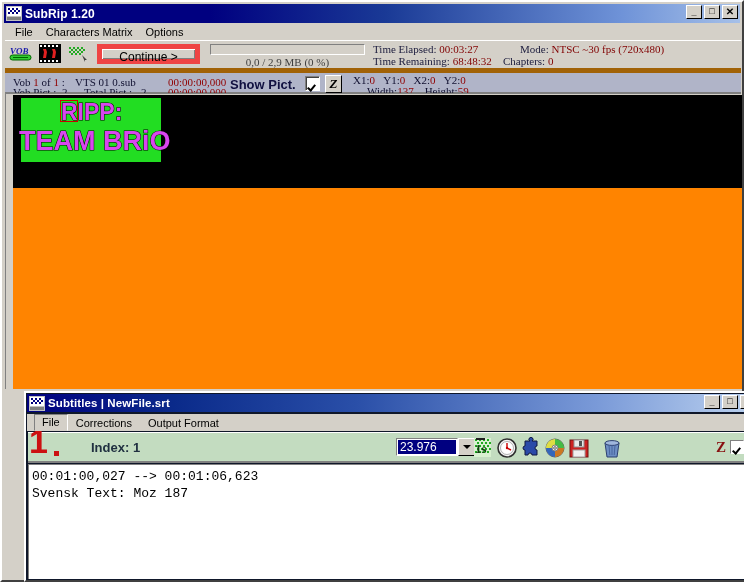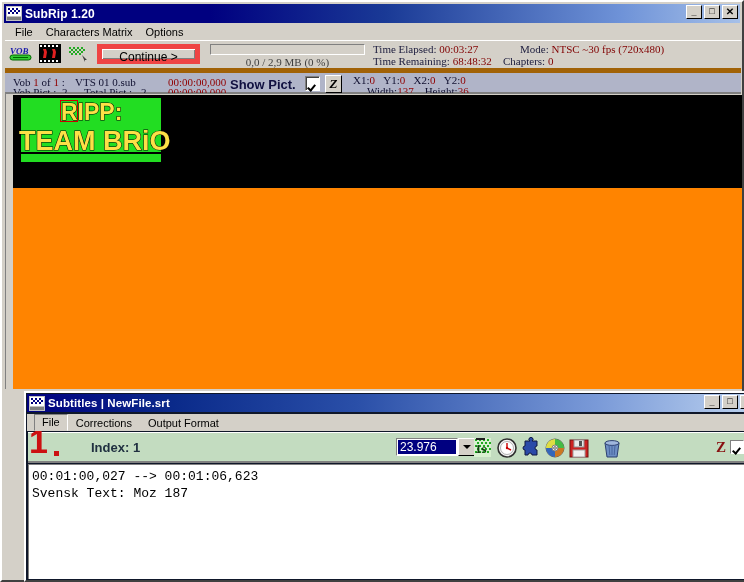--- a/index.html
+++ b/index.html
@@ -281,36 +281,35 @@
   .green-sel {
     position: absolute;
     left: 8px; top: 3px;
     width: 140px; height: 64px;
     background: #22dd22;
   }
   .sub-text {
     position: absolute;
     font-family: "Liberation Sans", sans-serif;
     font-weight: bold;
-    color: #fde047;
+    color: #d946ef;
     -webkit-text-stroke: 1px #000;
     paint-order: stroke fill;
     white-space: nowrap;
     letter-spacing: 0px;
   }
   .sub-line1 {
     left: 48px; top: 4px;
     font-size: 23px;
     line-height: 26px;
   }
   .sub-line2 {
     left: 6px; top: 30px;
     font-size: 27px;
     line-height: 32px;
-    text-decoration: underline;
   }
   .char-box {
     position: absolute;
     left: 47px; top: 5px;
     width: 18px; height: 22px;
     border: 1px solid #cc0000;
     box-sizing: border-box;
   }
 
   
@@ -699,21 +698,21 @@
 
     <span class="coords">
       <span class="cr1">
         <span>X1:</span><span class="red">0</span>
         &nbsp;&nbsp;<span>Y1:</span><span class="red">0</span>
         &nbsp;&nbsp;<span>X2:</span><span class="red">0</span>
         &nbsp;&nbsp;<span>Y2:</span><span class="red">0</span>
       </span>
       <span class="cr2">
         <span>Width:</span><span class="red">137</span>
-        &nbsp;&nbsp;&nbsp;<span>Height:</span><span class="red">36</span>
+        &nbsp;&nbsp;&nbsp;<span>Height:</span><span class="red">59</span>
       </span>
     </span>
   </div>
 
   <div class="canvas-frame">
     <div class="canvas-inner">
       <div class="green-sel"></div>
       <div class="orange-band"></div>
       <div class="sub-text sub-line1">RIPP:</div>
       <div class="sub-text sub-line2">TEAM BRiO</div>

